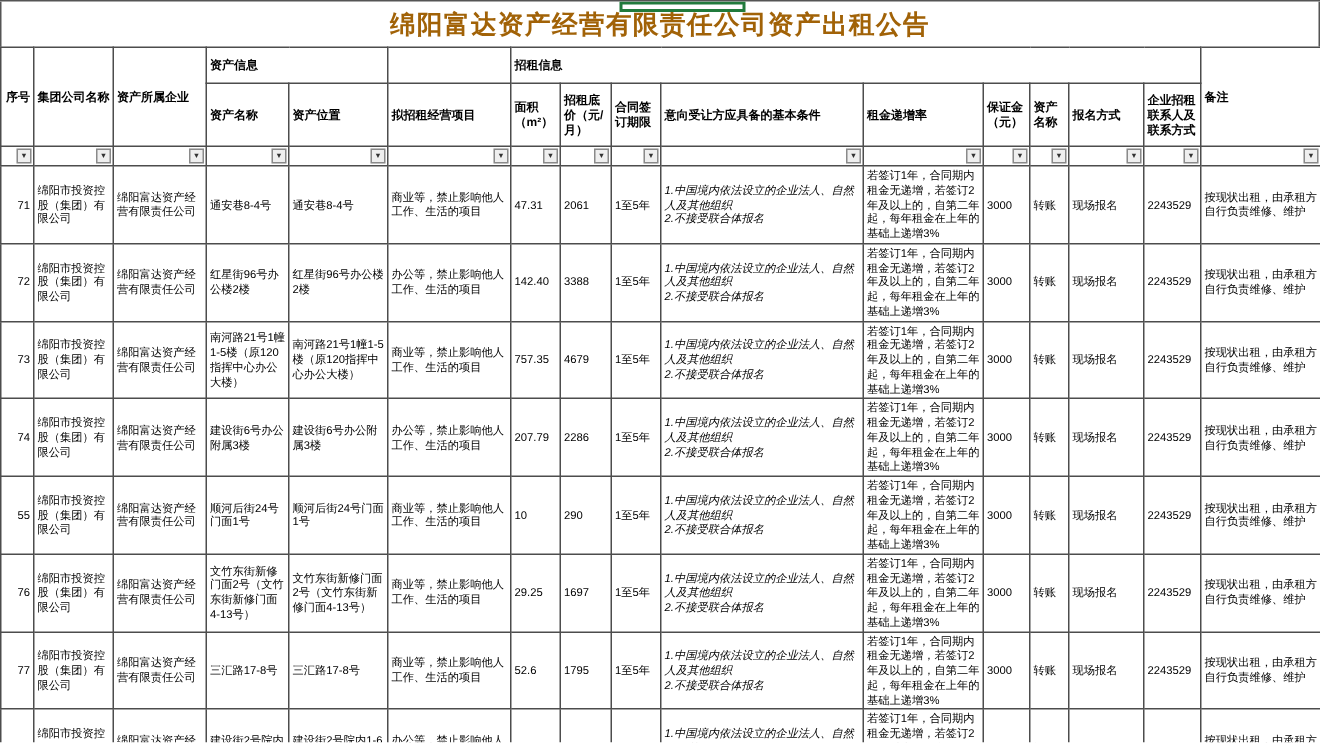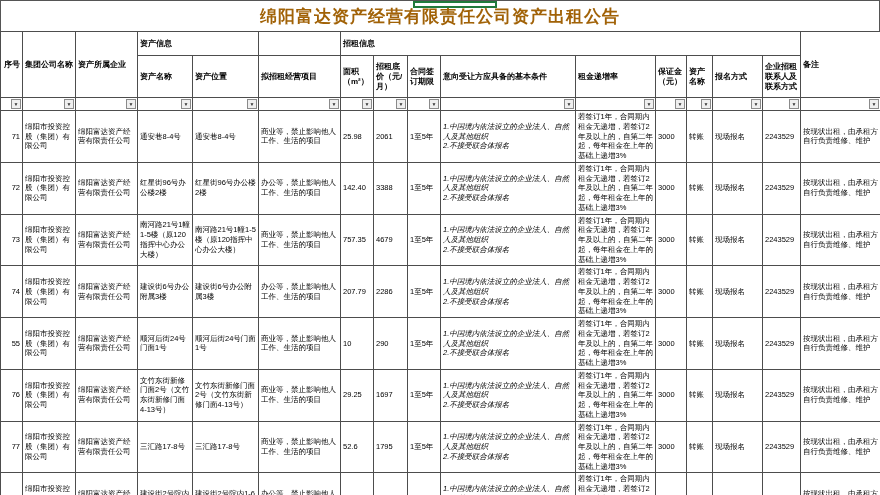--- a/index.html
+++ b/index.html
@@ -127,21 +127,21 @@
       </tr>
     </thead>
     <tbody>
         <tr>
           <td class="center">71</td>
           <td>绵阳市投资控股（集团）有限公司</td>
           <td>绵阳富达资产经营有限责任公司</td>
           <td>通安巷8-4号</td>
           <td>通安巷8-4号</td>
           <td>商业等，禁止影响他人工作、生活的项目</td>
-          <td>25.98</td>
+          <td>47.31</td>
           <td>2061</td>
           <td>1至5年</td>
           <td class="pre">1.中国境内依法设立的企业法人、自然人及其他组织
 2.不接受联合体报名</td>
           <td>若签订1年，合同期内租金无递增，若签订2年及以上的，自第二年起，每年租金在上年的基础上递增3%</td>
           <td>3000</td>
           <td>转账</td>
           <td>现场报名</td>
           <td>2243529</td>
           <td>按现状出租，由承租方自行负责维修、维护</td>

